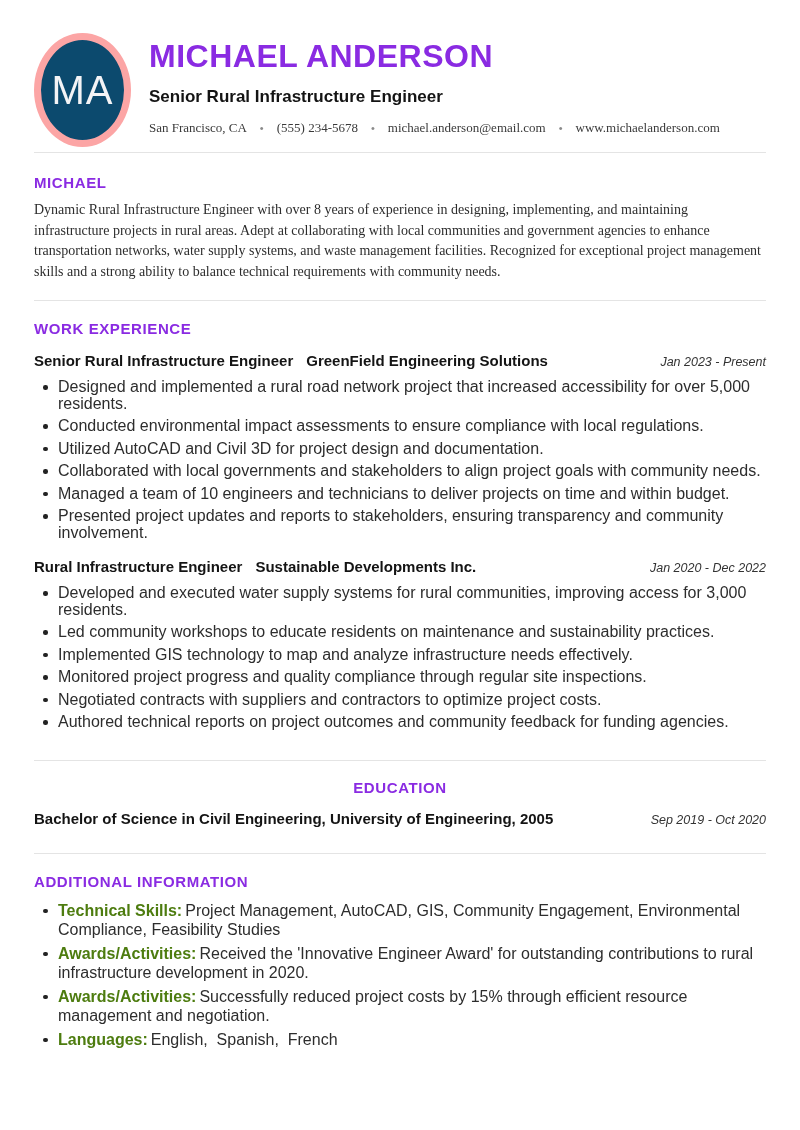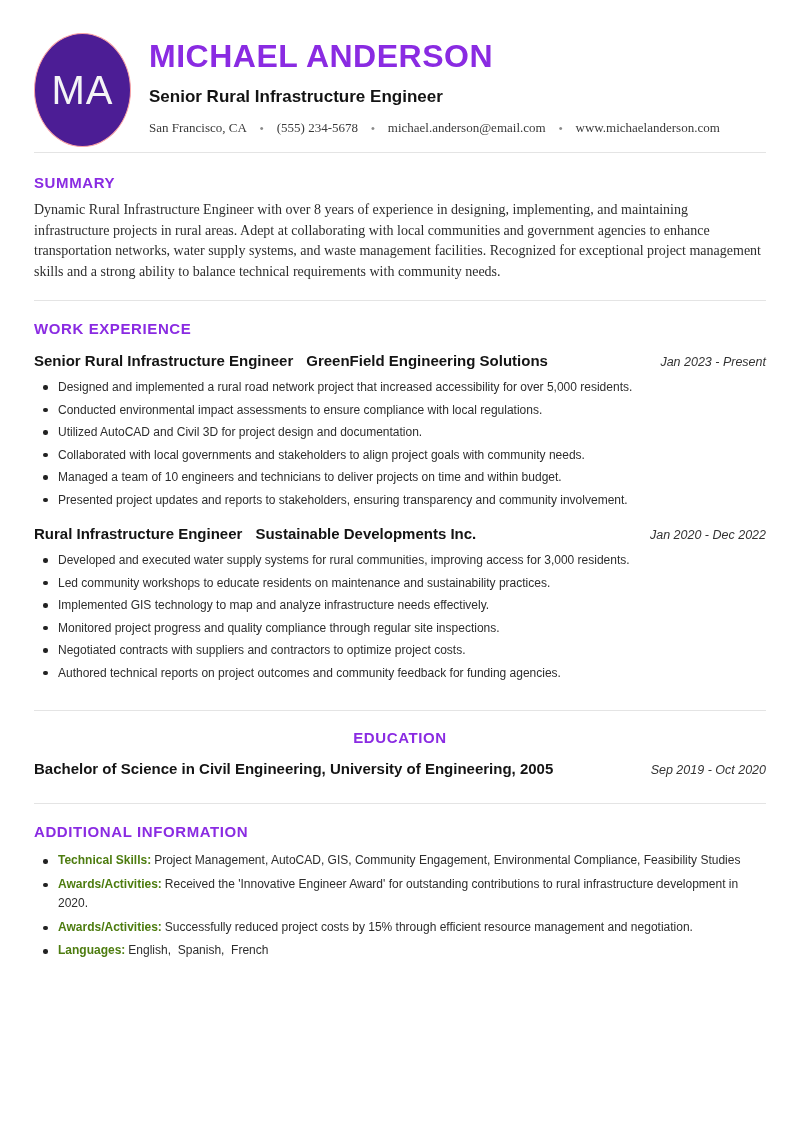--- a/index.html
+++ b/index.html
@@ -10,22 +10,22 @@
     color: #2c2c2c;
     overflow: hidden;
   }
   .page { padding: 33px 34px 0 34px; }
 
   
   .header { display: flex; align-items: flex-start; gap: 18px; }
   .avatar {
     width: 97px; height: 114px; flex: 0 0 97px;
     border-radius: 50%;
-    background: #4c1d95;
-    border: 1px solid #fca5a5;
+    background: #0c4a6e;
+    border: 7px solid #fca5a5;
     display: flex; align-items: center; justify-content: center;
     color: #f4f4f6; font-size: 40px; font-weight: 400; letter-spacing: 1px;
   }
   .header-text { padding-top: 6px; }
   .name {
     color: #8a2be2; font-size: 32px; font-weight: 800; letter-spacing: 0.5px;
     line-height: 1.1;
   }
   .job-title { margin-top: 13px; font-size: 17px; font-weight: 600; color: #141414; }
   .contact-row {
@@ -64,21 +64,21 @@
   .entry-title { font-size: 15px; font-weight: 700; color: #141414; }
   .entry-company { margin-left: 13px; }
   .entry-dates {
     font-size: 12.5px; font-style: italic; color: #333333; white-space: nowrap;
     flex: 0 0 auto; margin-left: 16px;
   }
 
   ul.bullets { list-style: none; margin-top: 9px; }
   ul.bullets li {
     position: relative; padding-left: 24px;
-    font-size: 12px; line-height: 16.5px; color: #2d2d2d;
+    font-size: 16px; line-height: 16.5px; color: #2d2d2d;
     margin-bottom: 6px;
   }
   ul.bullets li::before {
     content: ""; position: absolute; left: 9px; top: 6px;
     width: 4.5px; height: 4.5px; border-radius: 50%; background: #222222;
   }
   ul.bullets.info { margin-top: 11px; }
   ul.bullets.info li { line-height: 19.5px; margin-bottom: 4px; }
   ul.bullets.info li::before { top: 8px; }
   .item-label { font-weight: 700; color: #4d7c0f; margin-right: 3px; }
@@ -103,21 +103,21 @@
         <span class="dot-sep"></span>
         <span class="contact-item">michael.anderson@email.com</span>
         <span class="dot-sep"></span>
         <span class="contact-item">www.michaelanderson.com</span>
       </div>
     </div>
   </div>
 
   <hr class="divider div-1">
 
-  <div class="section-heading h-summary">SUMMARY</div>
+  <div class="section-heading h-summary">MICHAEL</div>
   <p class="summary-text">Dynamic Rural Infrastructure Engineer with over 8 years of experience in designing, implementing, and maintaining infrastructure projects in rural areas. Adept at collaborating with local communities and government agencies to enhance transportation networks, water supply systems, and waste management facilities. Recognized for exceptional project management skills and a strong ability to balance technical requirements with community needs.</p>
 
   <hr class="divider div-2">
 
   <div class="section-heading h-work">WORK EXPERIENCE</div>
 
   <div class="entry-header job-1">
     <div>
       <span class="entry-title">Senior Rural Infrastructure Engineer</span><span class="entry-title entry-company">GreenField Engineering Solutions</span>
     </div>

